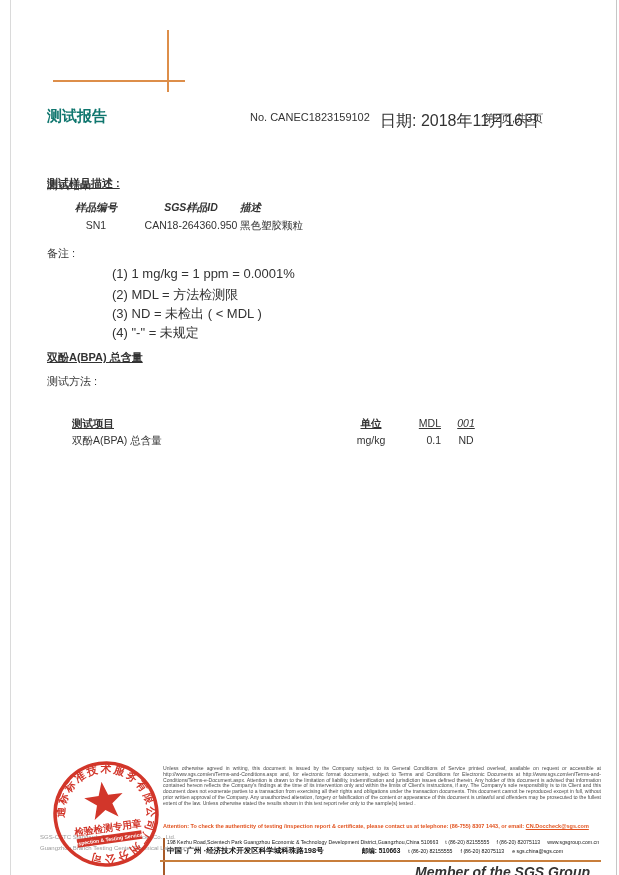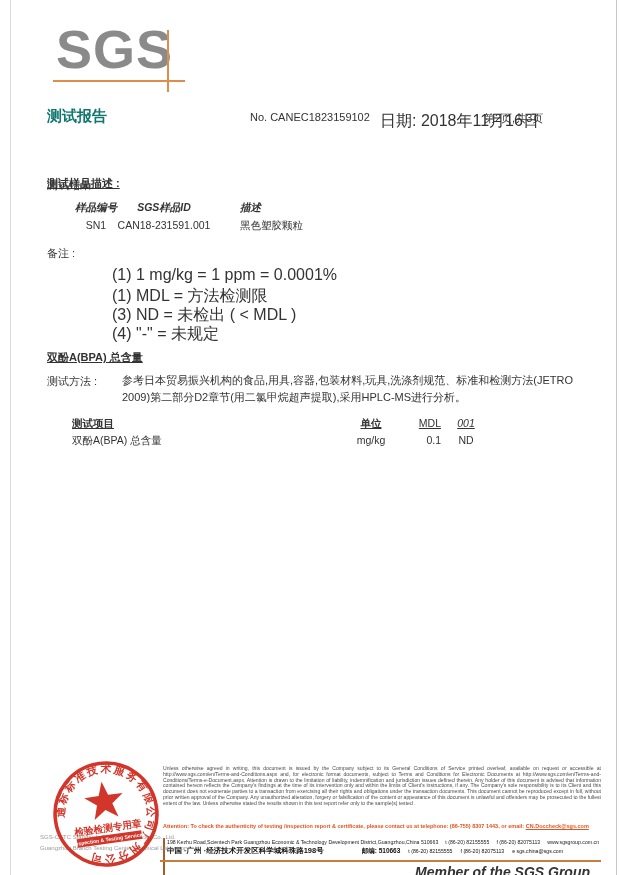--- a/index.html
+++ b/index.html
@@ -26,26 +26,26 @@
   .t11 { font-size:11px; color:#333; }
   .bold { font-weight:bold; }
   .ul { text-decoration:underline; }
 
   
   .row-result { left:47px; top:146px;margin-top:32px; }
   .row-sampledesc { left:47px; top:176px; }
 
   .st-head { top:201px;font-style:italic; } .st-row { top:219px; }
   .st-c1 { left:58px; width:76px; text-align:center; }
-  .st-c2 { left:112px; width:104px; text-align:center; }
+  .st-c2 { left:139px; width:104px; text-align:center; }
   .st-c3 { left:240px; }
   .st { position:absolute; font-size:10.5px; }
 
   .row-notes { left:47px; top:246px; }
-  .note { left:112px; font-size:16px; }
+  .note { left:112px; font-size:13px; }
 
   .bpa-title { left:47px; top:350px; }
   .method-label { left:47px; top:374px; }
   .method-text { left:122px; top:372px; width:464px; font-size:11px; line-height:16.5px; }
 
   .rt { position:absolute; font-size:10.5px; }
   .rt-head { top:417px; } .rt-row { top:434px; }
   .rt-name { left:72px; }
   .rt-unit { left:350px; width:42px; text-align:center; }
   .rt-mdl  { left:403px; width:38px; text-align:right; }
@@ -73,50 +73,48 @@
            transform:rotate(-8deg); opacity:0.92; }
 </style>
 </head>
 <body>
 
 <div class="page">
 
   <div class="edge" style="left:10px; background:#dadada;"></div>
   <div class="edge" style="left:616px; background:#c6c6c6;"></div>
 
-  <div class="abs logo-text">SGS</div>
   <div class="abs logo-hline"></div>
   <div class="abs logo-vline"></div>
 
   <div class="abs doc-title">测试报告</div>
   <div class="abs report-no">No. CANEC1823159102</div>
   <div class="abs date-label">日期: 2018年11月16日</div>
   <div class="abs page-info">第2页,共3页</div>
 
   <div class="abs t11 row-result">测试结果 :</div>
   <div class="abs t11 bold ul row-sampledesc">测试样品描述 :</div>
 
   <div>
     <div class="st st-head st-c1 bold">样品编号</div>
     <div class="st st-head st-c2 bold">SGS样品ID</div>
     <div class="st st-head st-c3 bold">描述</div>
     <div class="st st-row st-c1">SN1</div>
-    <div class="st st-row st-c2">CAN18-231591.001</div>
+    <div class="st st-row st-c2">CAN18-264360.950</div>
     <div class="st st-row st-c3">黑色塑胶颗粒</div>
   </div>
 
   <div class="abs t11 row-notes">备注 :</div>
   <div class="abs note" style="top:266px;">(1) 1 mg/kg = 1 ppm = 0.0001%</div>
-  <div class="abs note" style="top:286px;">(1) MDL = 方法检测限</div>
+  <div class="abs note" style="top:286px;">(2) MDL = 方法检测限</div>
   <div class="abs note" style="top:305px;">(3) ND = 未检出 ( &lt; MDL )</div>
   <div class="abs note" style="top:324px;">(4) "-" = 未规定</div>
 
   <div class="abs t11 bold ul bpa-title">双酚A(BPA) 总含量</div>
   <div class="abs t11 method-label">测试方法 :</div>
-  <div class="abs method-text">参考日本贸易振兴机构的食品,用具,容器,包装材料,玩具,洗涤剂规范、标准和检测方法(JETRO 2009)第二部分D2章节(用二氯甲烷超声提取),采用HPLC-MS进行分析。</div>
 
   <div>
     <div class="rt rt-head rt-name bold ul">测试项目</div>
     <div class="rt rt-head rt-unit bold ul">单位</div>
     <div class="rt rt-head rt-mdl ul">MDL</div>
     <div class="rt rt-head rt-001 ul italic">001</div>
     <div class="rt rt-row rt-name">双酚A(BPA) 总含量</div>
     <div class="rt rt-row rt-unit">mg/kg</div>
     <div class="rt rt-row rt-mdl">0.1</div>
     <div class="rt rt-row rt-001">ND</div>

